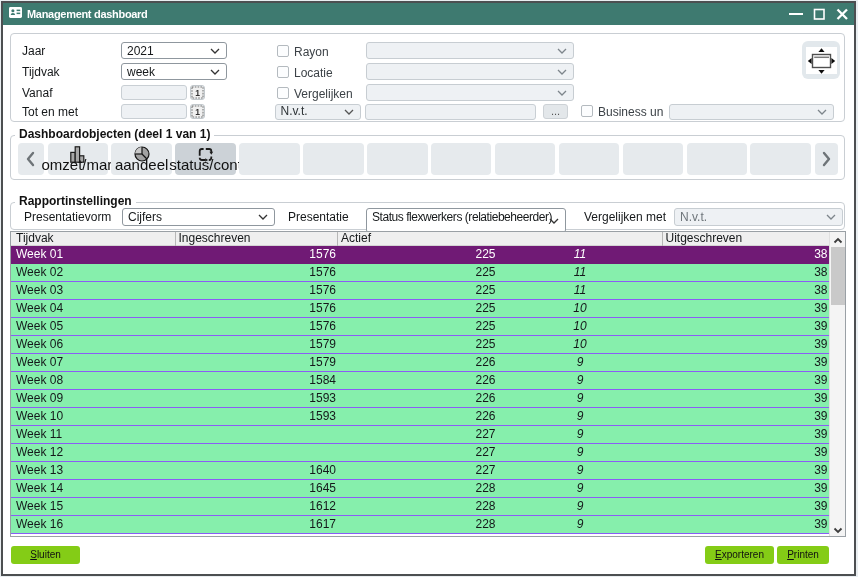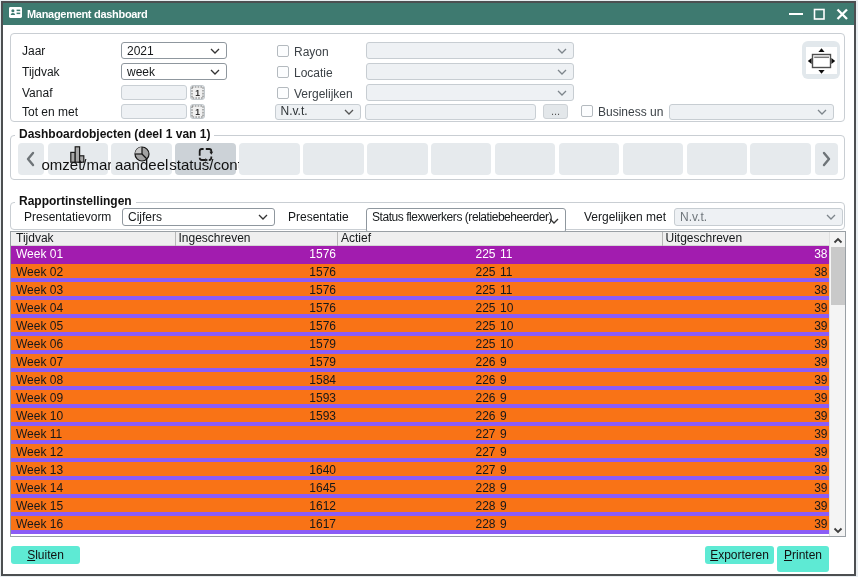--- a/index.html
+++ b/index.html
@@ -11,36 +11,36 @@
 .fieldset { border:1px solid #c9ced3; border-radius:4px; background:#fff; }
 .legend { background:#fff; font-weight:bold; font-size:12px; color:#111; padding:0 4px; line-height:13px; }
 .lab { font-size:12px; color:#15181a; }
 .glab { font-size:12px; color:#3c4247; }
 .sel { }
 .combo { position:absolute; background:#fff; border:1px solid #8f979e; border-radius:3px; font-size:12px; color:#15181a; line-height:16px; padding:0 18px 0 5px; white-space:nowrap; overflow:hidden; }
 .combo.dis { background:#eef1f4; border-color:#c7cdd2; color:#6b7279; }
 .inp { position:absolute; background:#eef1f4; border:1px solid #c9cfd4; border-radius:3px; }
 .cb { position:absolute; width:12px; height:12px; background:#fcfdfe; border:1px solid #b4babf; border-radius:2px; }
 .calbtn { position:absolute; width:15px; height:15px; background:#e7eaec; border:1px solid #c2c8cc; border-radius:3px; }
-.btn { position:absolute; background:#5eead4; border-radius:3px; font-size:12px; color:#111; text-align:center; }
+.btn { position:absolute; background:#84cc16; border-radius:3px; font-size:10px; color:#111; text-align:center; }
 .tbtn { position:absolute; top:0px; width:60.5px; height:32px; background:#e6eaed; border-radius:4px; }
 .tbtn.tsel { background:#ccd2d7; }
 .ticon { position:absolute; left:0; right:0; top:3px; text-align:center; height:16px; }
 .tlab { position:absolute; left:-6px; right:-6px; bottom:2.5px; text-align:center; font-size:15px; color:#111; }
 .navbtn { position:absolute; top:0; height:32px; background:#e6eaed; border-radius:4px; }
 #grid { left:10px; top:231px; width:836px; height:306px; border:1px solid #9aa0a5; background:#fff; }
 #ghead { position:absolute; left:0; top:0; width:818px; height:13.7px; background:#efefef; border-bottom:1px solid #d4d4d4; }
 .hcell { position:absolute; top:0; height:13.7px; line-height:13.5px; font-size:12px; color:#15181a; padding-left:3px; border-left:1px solid #b7b7b7; }
-.row { position:absolute; left:0; width:818px; height:18.04px; font-size:12px; color:#15181a; border-bottom:4px solid #8b5cf6; background:#f97316; }
-.row.sel { background:#a21caf; color:#fff; border-bottom:none; }
+.row { position:absolute; left:0; width:818px; height:18.04px; font-size:12px; color:#15181a; border-bottom:1px solid #8b5cf6; background:#86efac; }
+.row.sel { background:#701a75; color:#fff; border-bottom:none; }
 .row div { position:absolute; top:0; height:18px; line-height:17px; }
 .c0 { left:5px; }
 .c1 { left:163.5px; width:161.5px; text-align:right; }
 .c2 { left:326px; width:158.5px; text-align:right; }
-.c3 { left:489px; width:160px; text-align:left; }
+.c3 { left:489px; width:160px; text-align:center;font-style:italic; }
 .c4 { left:650.5px; width:166px; text-align:right; }
 #vsb { position:absolute; right:0; top:0; width:16px; height:304px; background:#f4f4f4; border-left:1px solid #e0e0e0; }
 #vsb .thumb { position:absolute; left:1px; width:14px; top:15.3px; height:58px; background:#c9c9c9; }
 .sbarrow { position:absolute; left:0; width:16px; height:15px; text-align:center; }
 </style></head>
 <body>
 <div id="stage">
 <div class="abs" id="win"></div>
 <div class="abs" id="titlebar"></div>
 
@@ -327,14 +327,14 @@
           </svg></div>
 <div class="thumb"></div>
 <div class="sbarrow" style="bottom:0;top:auto"><svg width="10" height="10" viewBox="0 0 10 10" style="margin-top:2px">
             <polyline points="1.5,3.5 5,7 8.5,3.5" fill="none" stroke="#3c3c3c" stroke-width="1.8"></polyline>
           </svg></div>
 </div>
 </div>
 
 <div class="btn" style="left:11px;top:545.5px;width:69px;height:18.5px;line-height:18px"><span style="text-decoration:underline">S</span>luiten</div>
 <div class="btn" style="left:705px;top:545.5px;width:69px;height:18.5px;line-height:18px"><span style="text-decoration:underline">E</span>xporteren</div>
-<div class="btn" style="left:777px;top:545.5px;width:52px;height:26px;line-height:18px"><span style="text-decoration:underline">P</span>rinten</div>
+<div class="btn" style="left:777px;top:545.5px;width:52px;height:18px;line-height:18px"><span style="text-decoration:underline">P</span>rinten</div>
 </div>
 
 </body></html>

